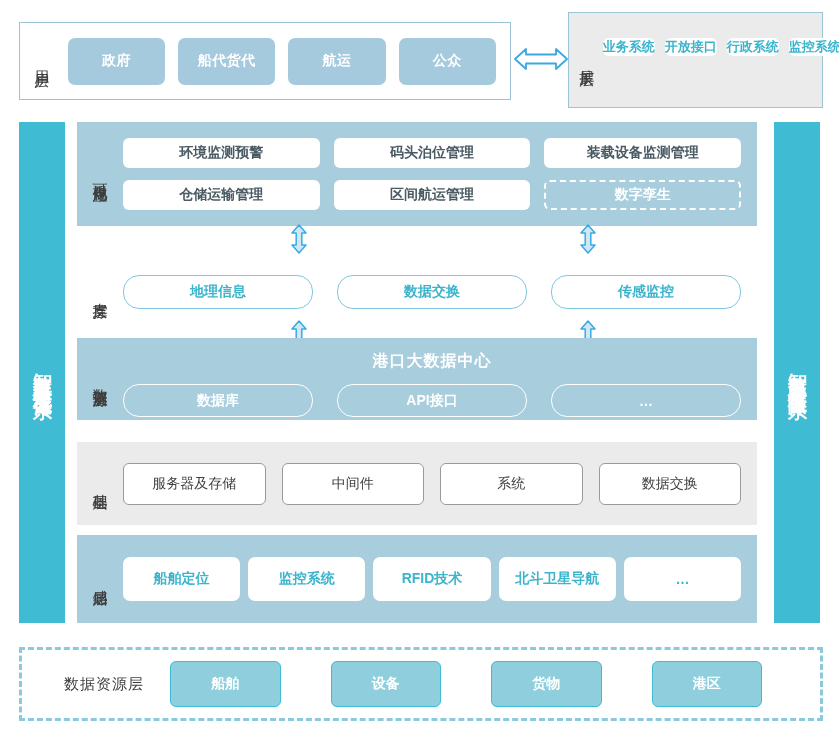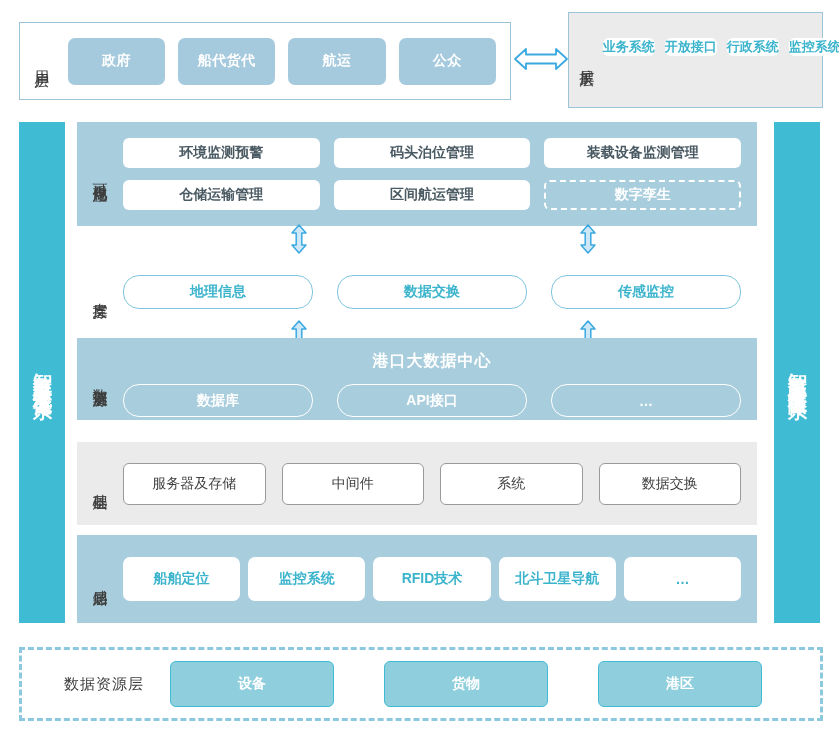--- a/index.html
+++ b/index.html
@@ -475,19 +475,20 @@
           <div class="percep-box">…</div>
         </div>
       </div>
     </div>
 
   </div>
 
   <div class="bottom">
     <div class="bottom-label">数据资源层</div>
     <div class="bottom-row">
+      <div class="bottom-box">船舶</div>
       <div class="bottom-box">设备</div>
       <div class="bottom-box">货物</div>
       <div class="bottom-box">港区</div>
     </div>
   </div>
 
 </div>
 
 </body></html>

